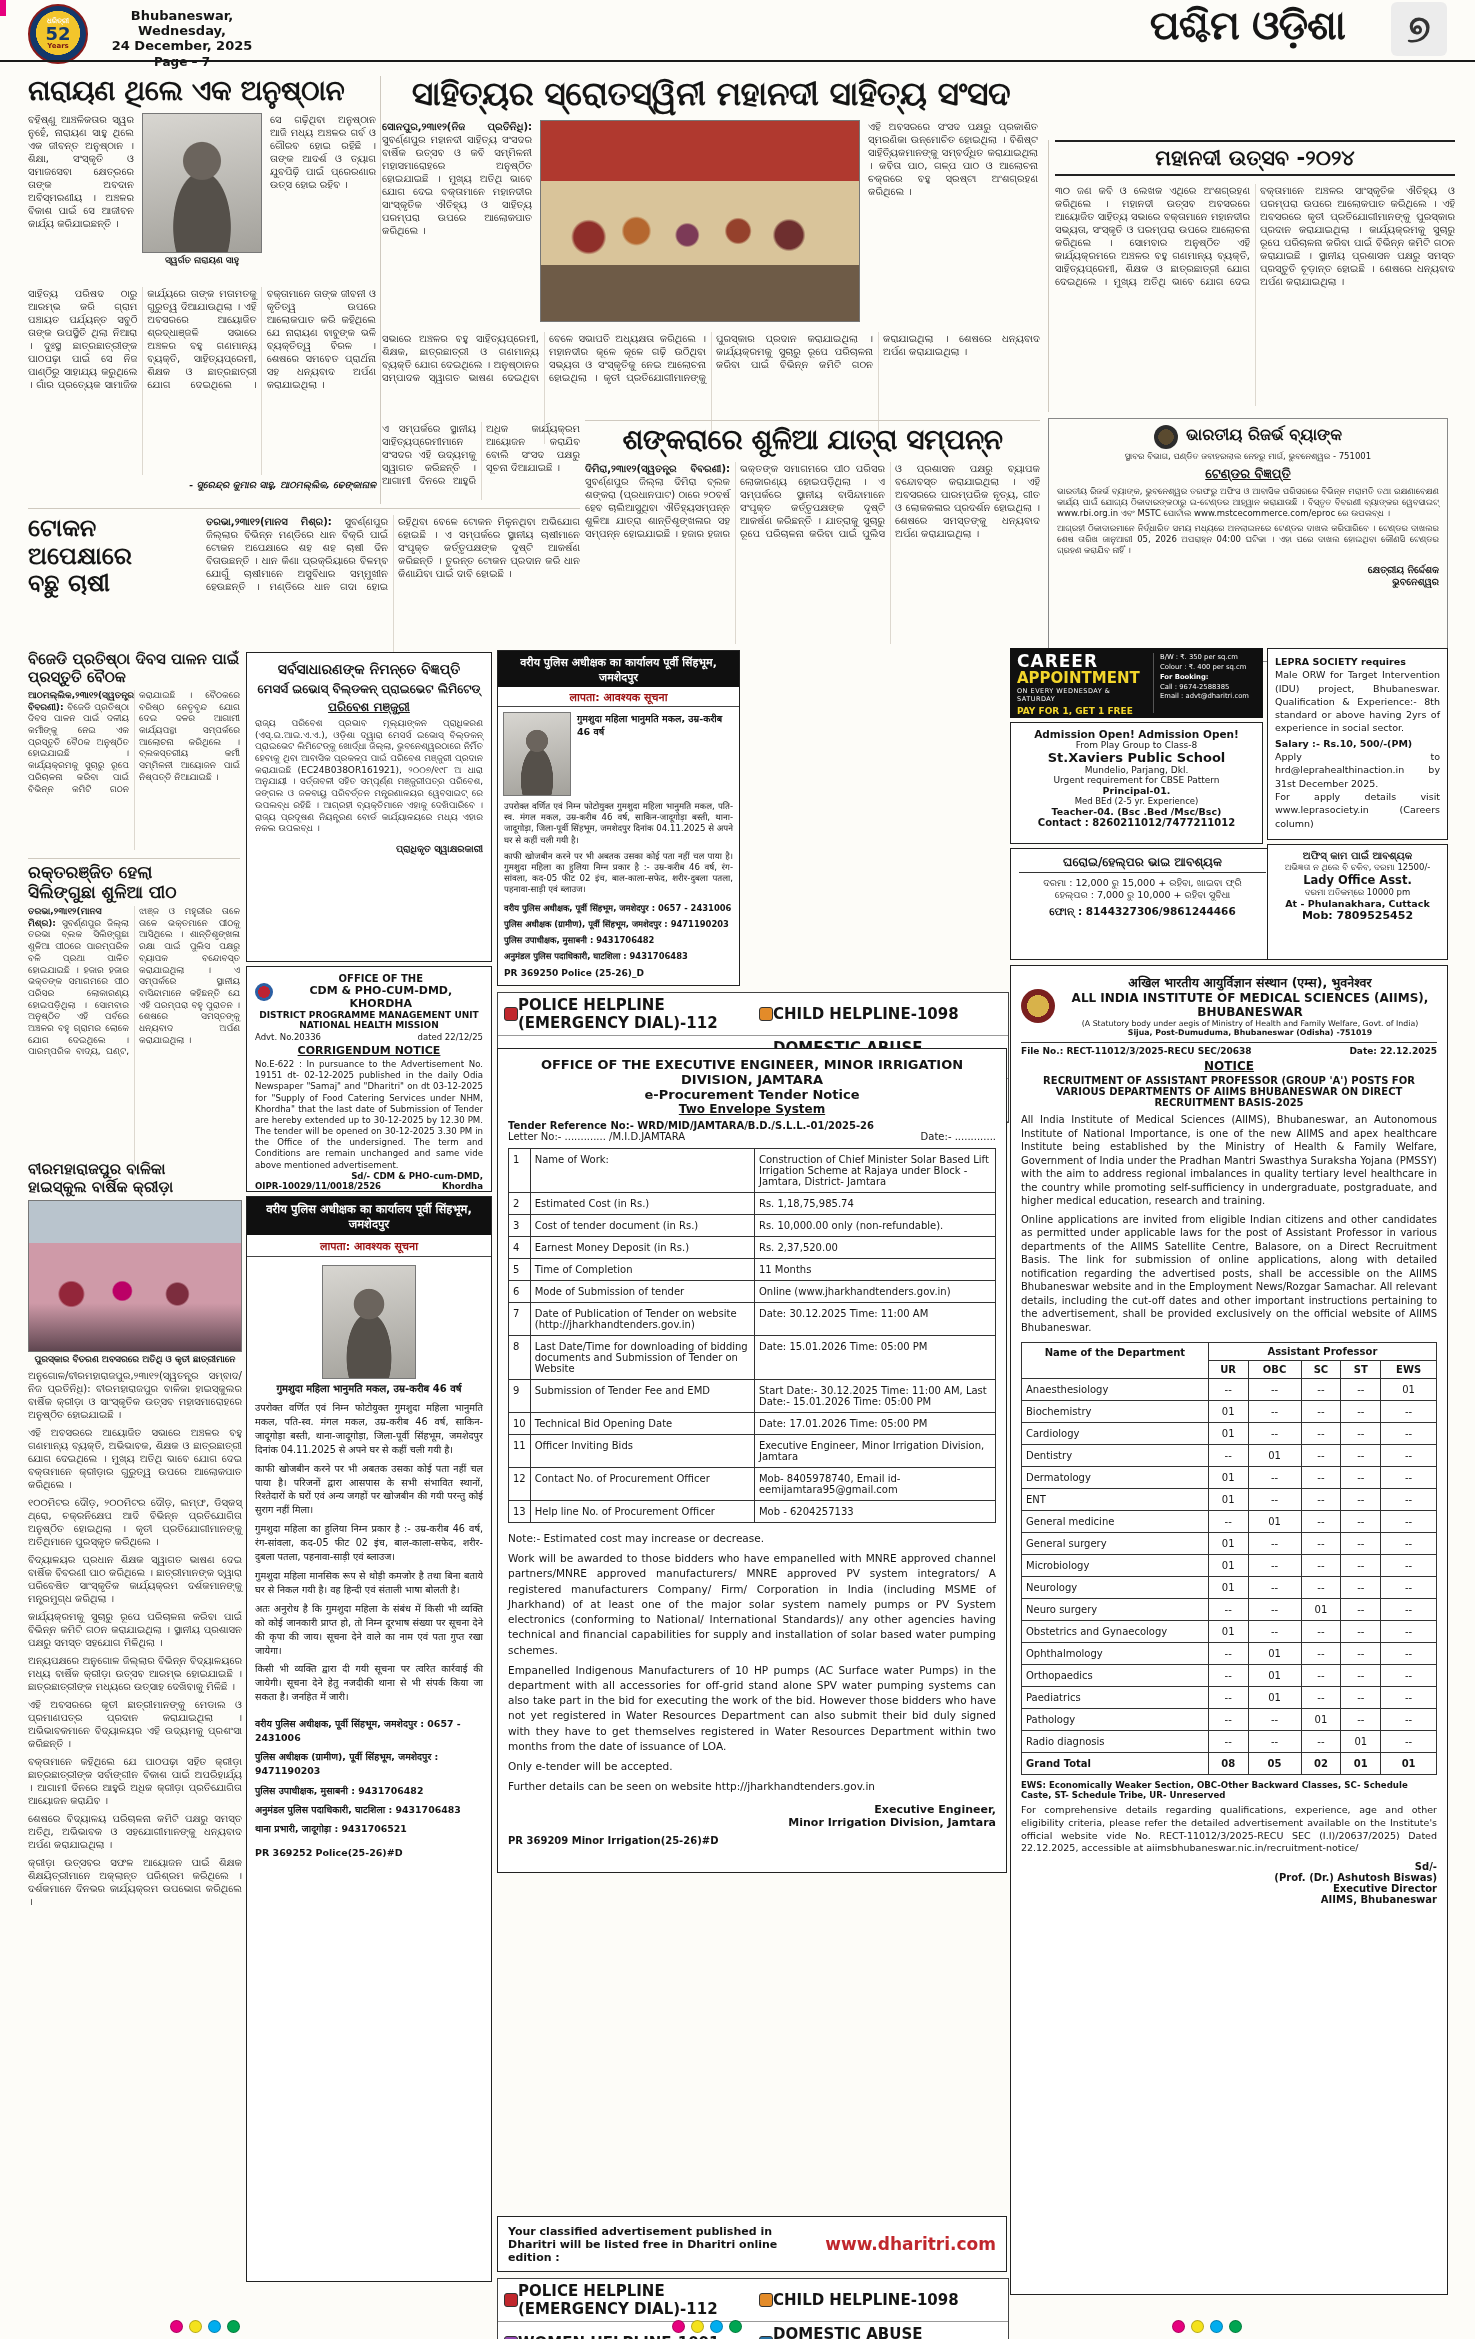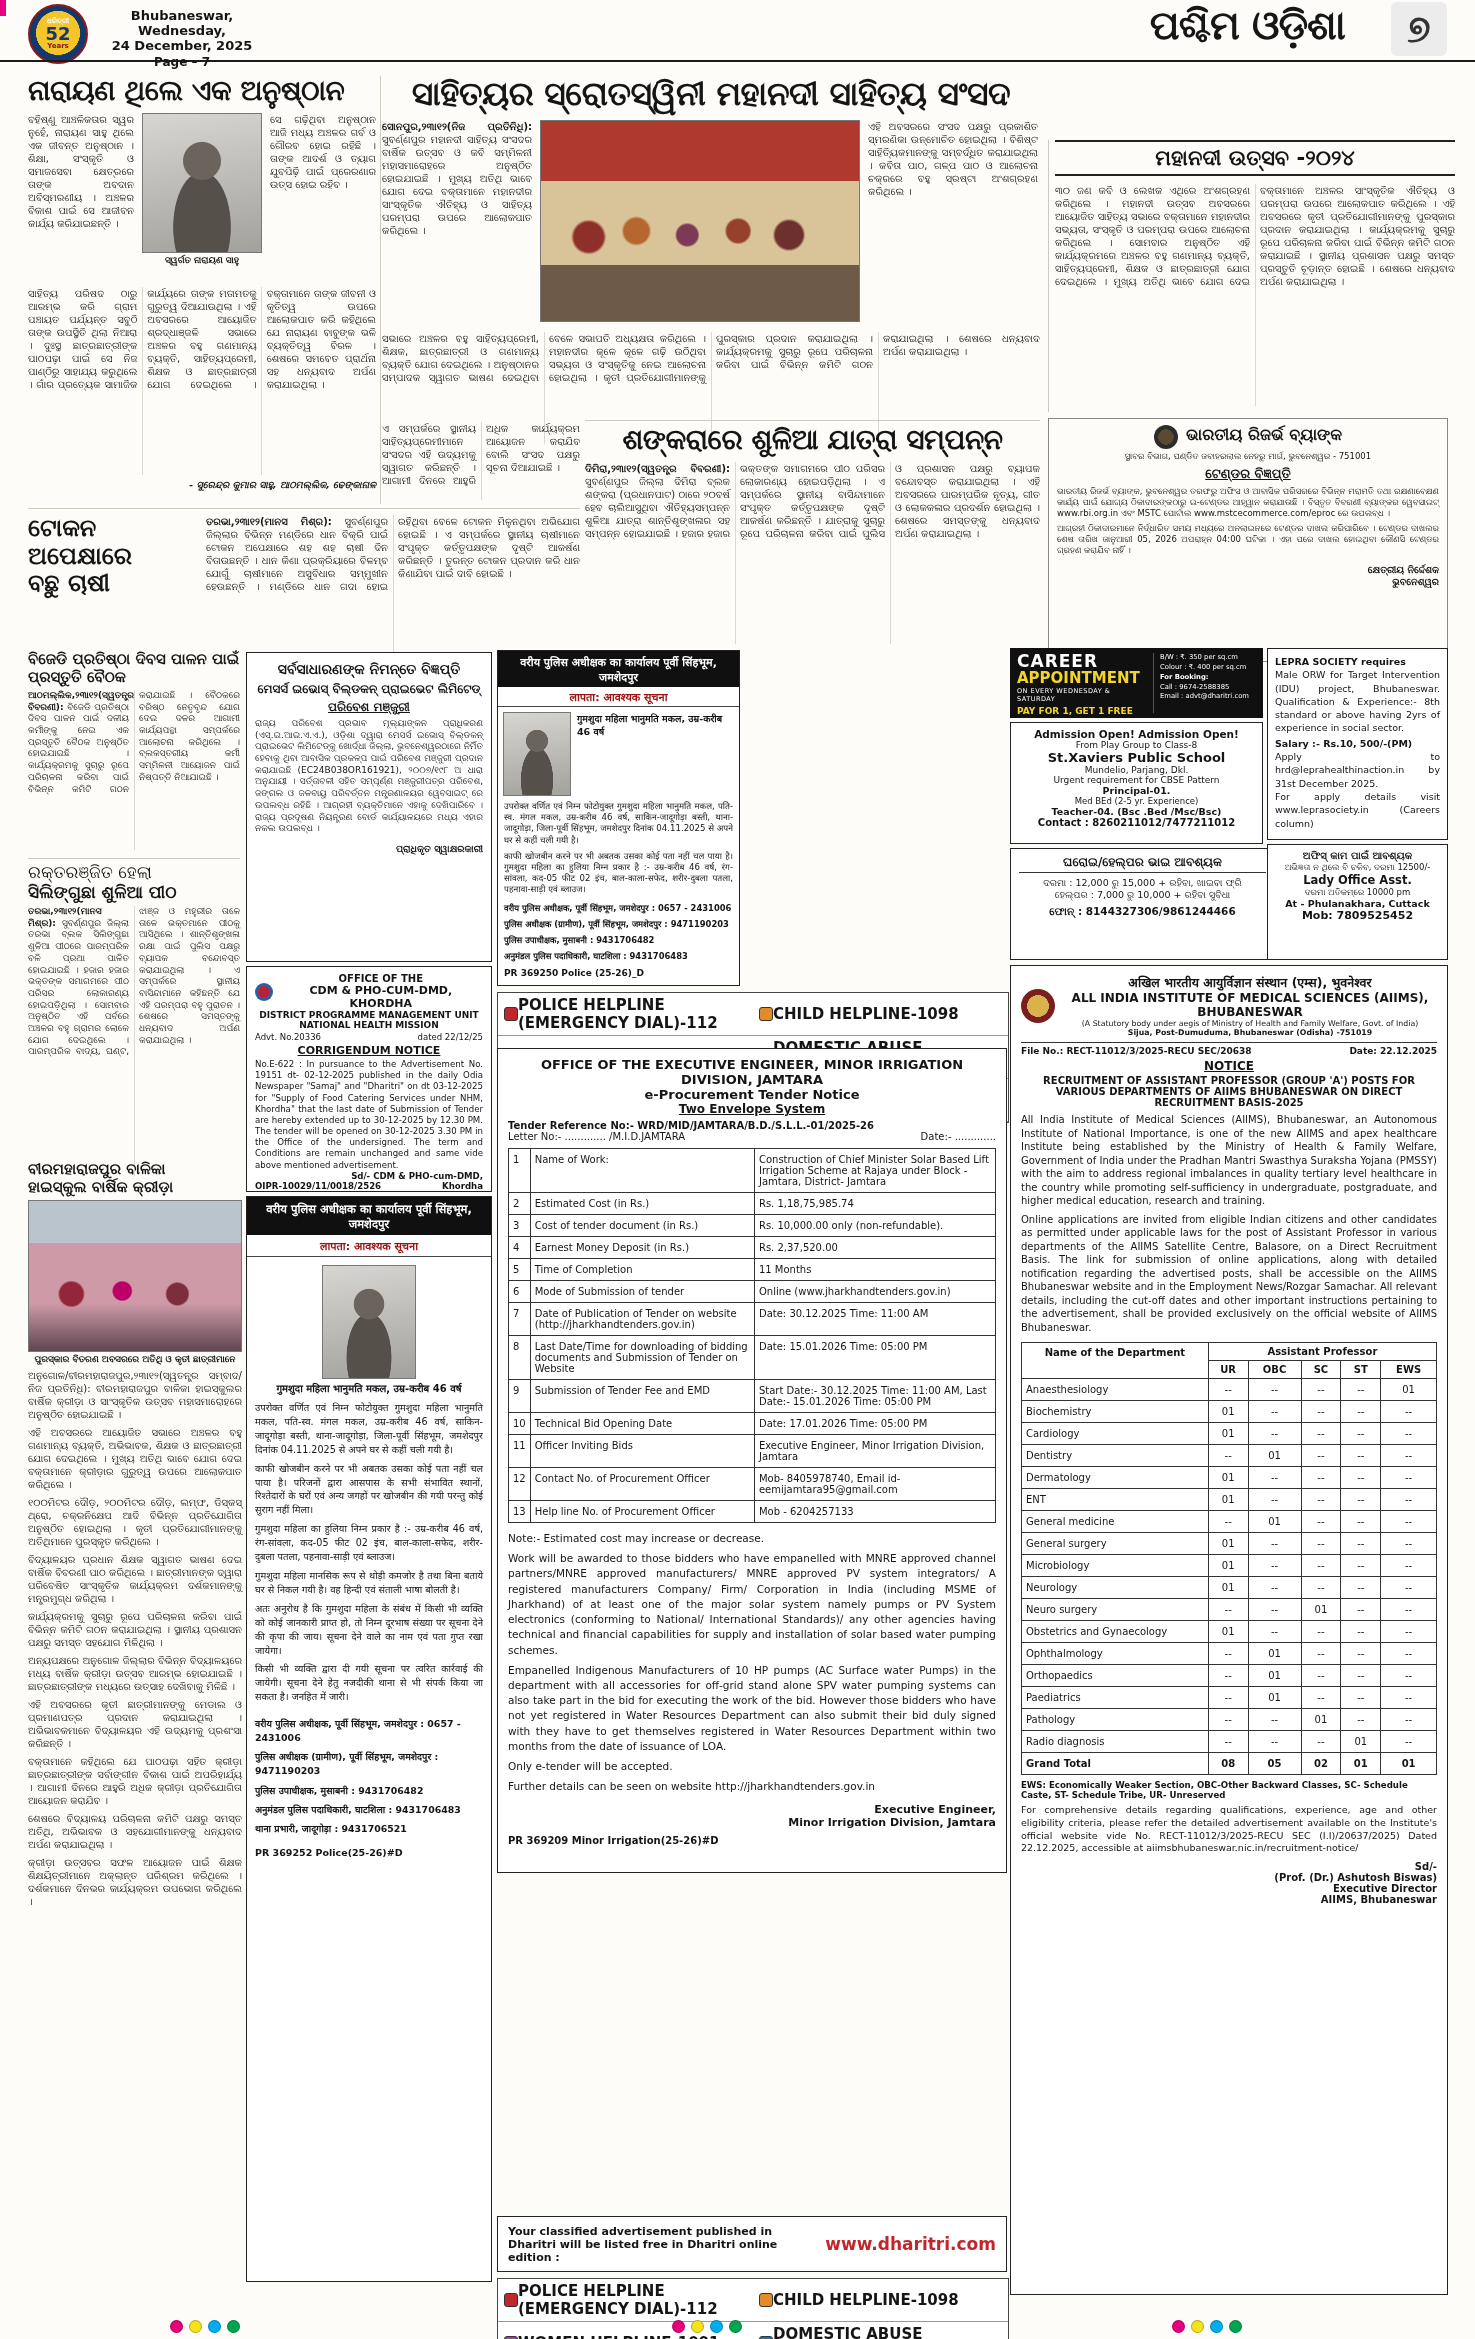--- a/index.html
+++ b/index.html
@@ -123,21 +123,21 @@
 
   <div class="abs" style="left:28px;top:650px;width:212px;height:204px;">
     <div class="headline-sm">ବିଜେଡି ପ୍ରତିଷ୍ଠା ଦିବସ ପାଳନ ପାଇଁ ପ୍ରସ୍ତୁତି ବୈଠକ</div>
     <div class="cols2 body-txt jtext" style="height:160px;margin-top:4px;font-size:9px;">
       <b>ଆଠମଲ୍ଲିକ,୨୩ା୧୨(ସ୍ୱତନ୍ତ୍ର ବିବରଣୀ):</b>
       <span>ବିଜେଡି ପ୍ରତିଷ୍ଠା ଦିବସ ପାଳନ ପାଇଁ ଦଳୀୟ କର୍ମୀଙ୍କୁ ନେଇ ଏକ ପ୍ରସ୍ତୁତି ବୈଠକ ଅନୁଷ୍ଠିତ ହୋଇଯାଇଛି । କାର୍ଯ୍ୟକ୍ରମକୁ ସୁଚାରୁ ରୂପେ ପରିଚାଳନା କରିବା ପାଇଁ ବିଭିନ୍ନ କମିଟି ଗଠନ କରାଯାଇଛି । ବୈଠକରେ ବରିଷ୍ଠ ନେତୃବୃନ୍ଦ ଯୋଗ ଦେଇ ଦଳର ଆଗାମୀ କାର୍ଯ୍ୟପନ୍ଥା ସମ୍ପର୍କରେ ଆଲୋଚନା କରିଥିଲେ । ବ୍ଲକସ୍ତରୀୟ କର୍ମୀ ସମ୍ମିଳନୀ ଆୟୋଜନ ପାଇଁ ନିଷ୍ପତ୍ତି ନିଆଯାଇଛି ।</span>
     </div>
   </div>
 
   <div class="abs" style="left:28px;top:858px;width:212px;height:330px;border-top:1px solid #cfc9bf;padding-top:4px;">
-    <div style="font-weight:400;font-size:17px;line-height:1.15;">ରକ୍ତରଞ୍ଜିତ ହେଲା</div>
+    <div style="font-weight:700;font-size:17px;line-height:1.15;">ରକ୍ତରଞ୍ଜିତ ହେଲା</div>
     <div style="font-weight:800;font-size:17px;line-height:1.15;">ସିଲିଙ୍ଗୁଛା ଶୁଳିଆ ପୀଠ</div>
     <div class="cols2 body-txt jtext" style="height:270px;margin-top:4px;font-size:9px;">
       <b>ତରଭା,୨୩ା୧୨(ମାନସ ମିଶ୍ର):</b>
       <span>ସୁବର୍ଣ୍ଣପୁର ଜିଲ୍ଲା ତରଭା ବ୍ଲକ ସିଲିଙ୍ଗୁଛା ଶୁଳିଆ ପୀଠରେ ପାରମ୍ପରିକ ବଳି ପ୍ରଥା ପାଳିତ ହୋଇଯାଇଛି । ହଜାର ହଜାର ଭକ୍ତଙ୍କ ସମାଗମରେ ପୀଠ ପରିସର ଲୋକାରଣ୍ୟ ହୋଇପଡ଼ିଥିଲା । ସୋମବାର ଅନୁଷ୍ଠିତ ଏହି ପର୍ବରେ ଅଞ୍ଚଳର ବହୁ ଗ୍ରାମର ଲୋକେ ଯୋଗ ଦେଇଥିଲେ । ପାରମ୍ପରିକ ବାଦ୍ୟ, ଘଣ୍ଟ, ଝାଞ୍ଜ ଓ ମହୁରୀର ତାଳେ ତାଳେ ଭକ୍ତମାନେ ପୀଠକୁ ଆସିଥିଲେ । ଶାନ୍ତିଶୃଙ୍ଖଳା ରକ୍ଷା ପାଇଁ ପୁଲିସ ପକ୍ଷରୁ ବ୍ୟାପକ ବନ୍ଦୋବସ୍ତ କରାଯାଇଥିଲା । ଏ ସମ୍ପର୍କରେ ସ୍ଥାନୀୟ ବାସିନ୍ଦାମାନେ କହିଛନ୍ତି ଯେ ଏହି ପରମ୍ପରା ବହୁ ପୁରାତନ । ଶେଷରେ ସମସ୍ତଙ୍କୁ ଧନ୍ୟବାଦ ଅର୍ପଣ କରାଯାଇଥିଲା ।</span>
     </div>
   </div>
 
   <div class="abs" style="left:28px;top:1160px;width:214px;height:1140px;">
     <div style="font-weight:800;font-size:15px;line-height:1.2;">ବୀରମହାରାଜପୁର ବାଳିକା</div>
     <div style="font-weight:800;font-size:15px;line-height:1.2;">ହାଇସ୍କୁଲ ବାର୍ଷିକ କ୍ରୀଡ଼ା</div>

